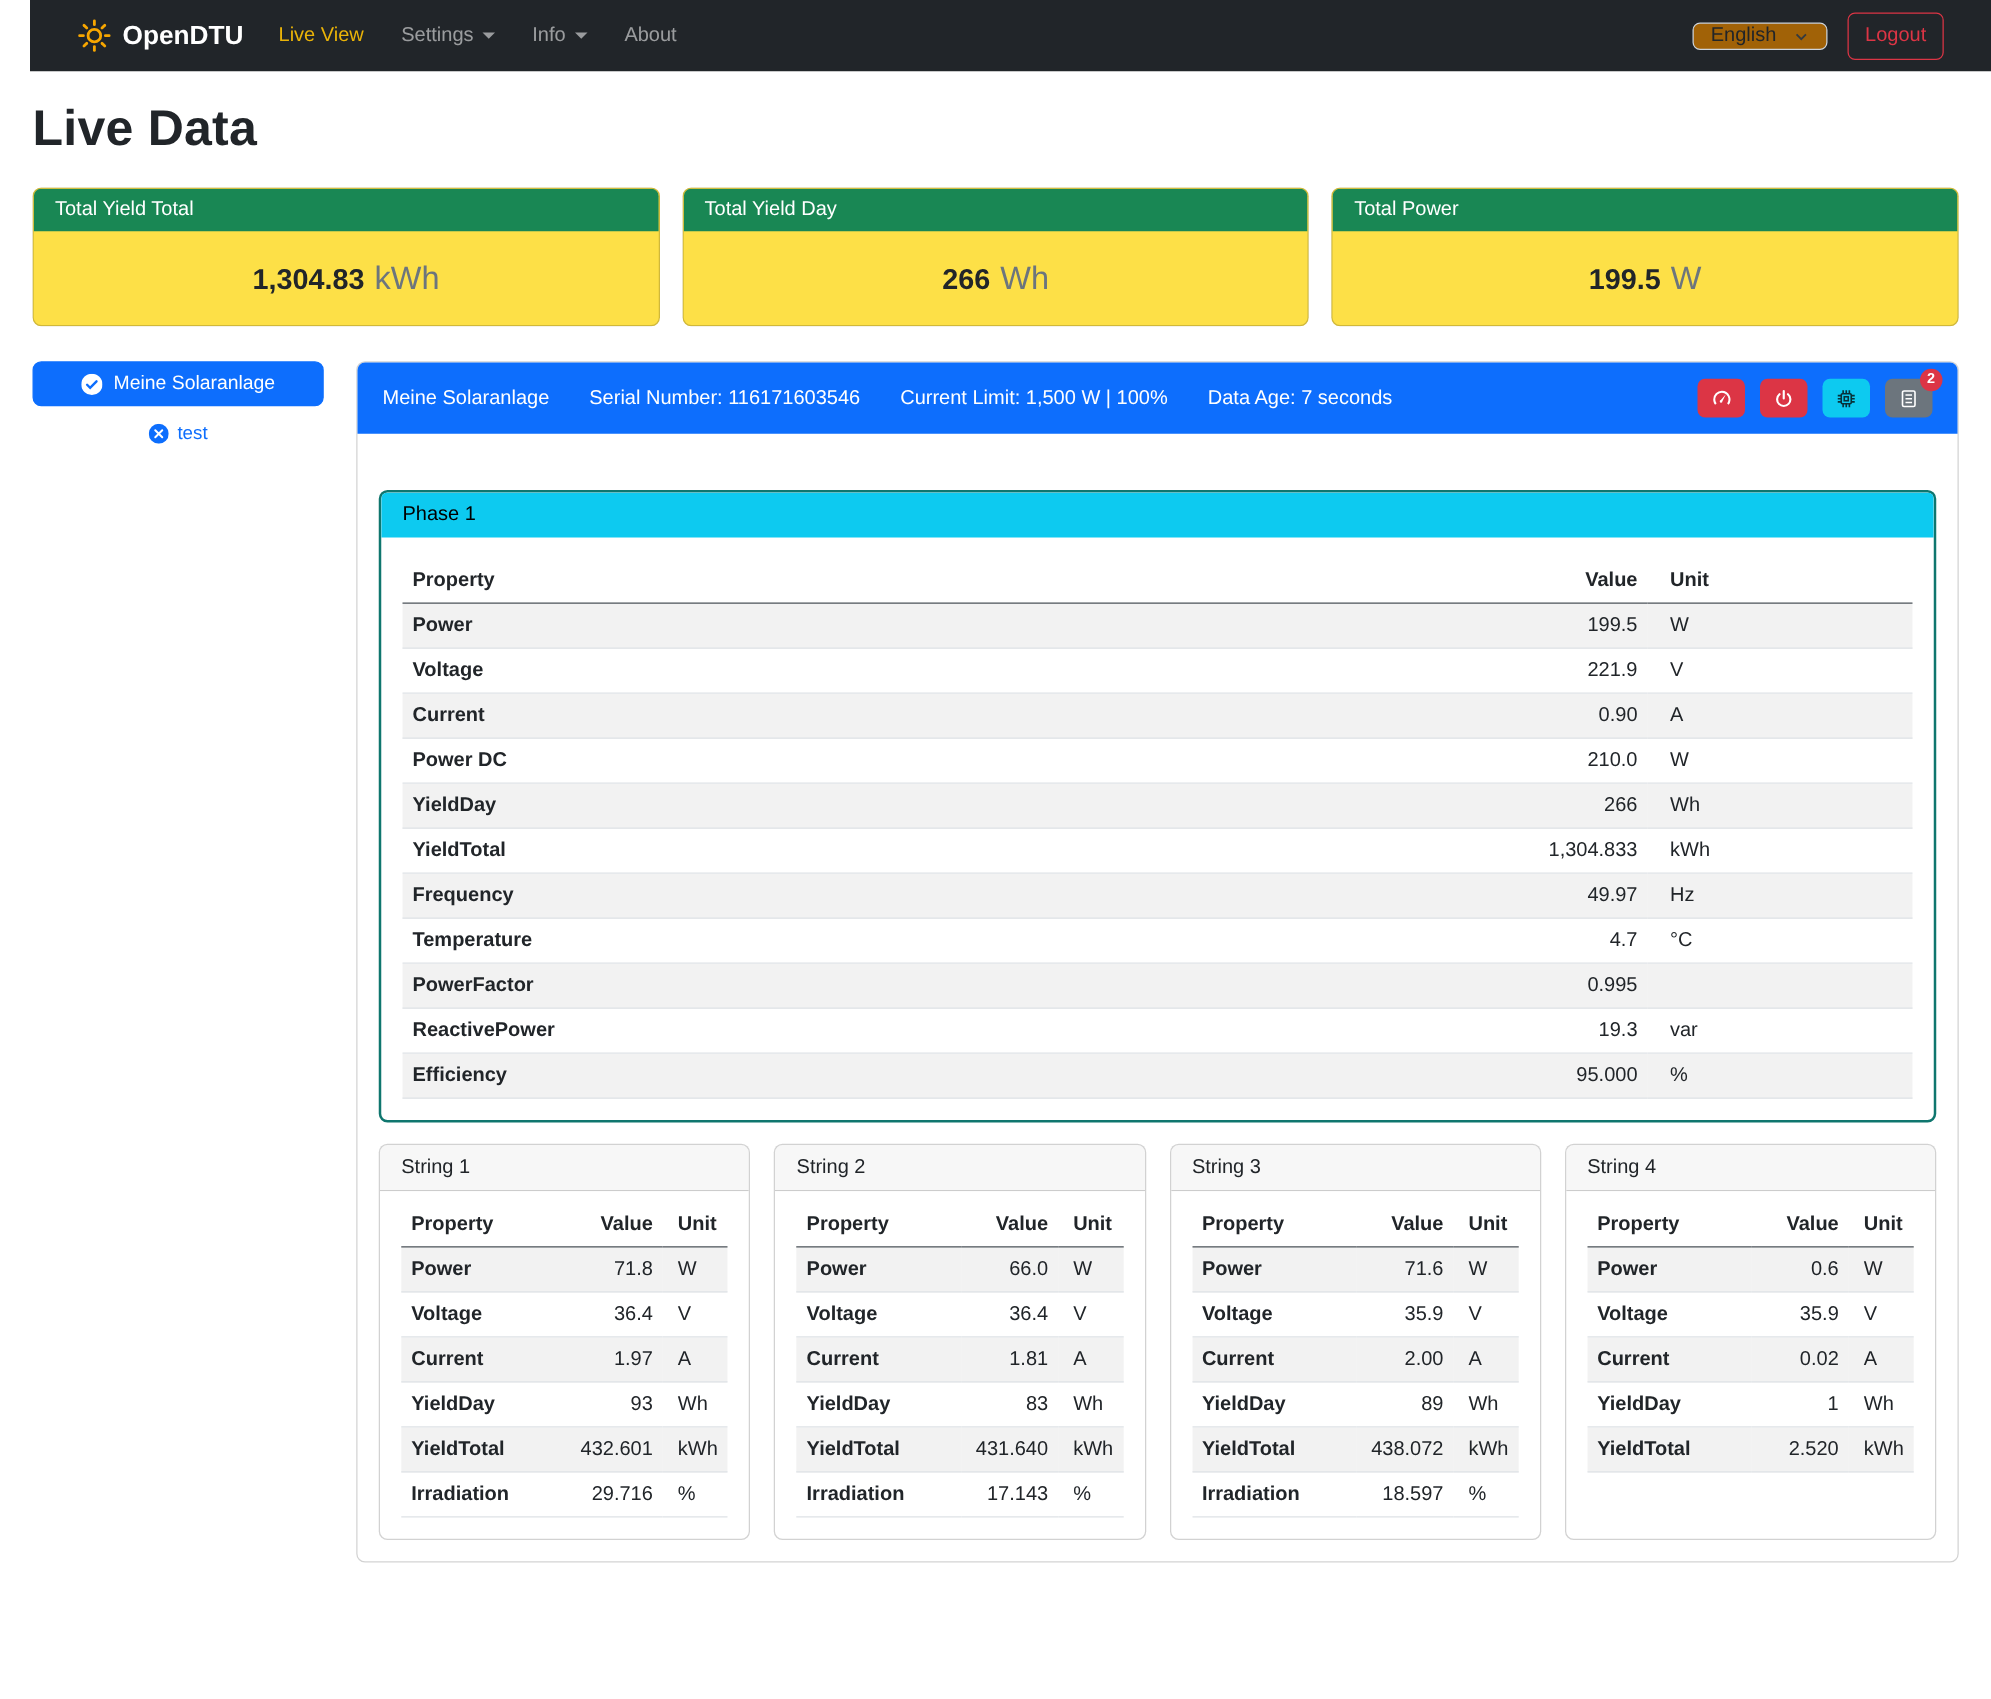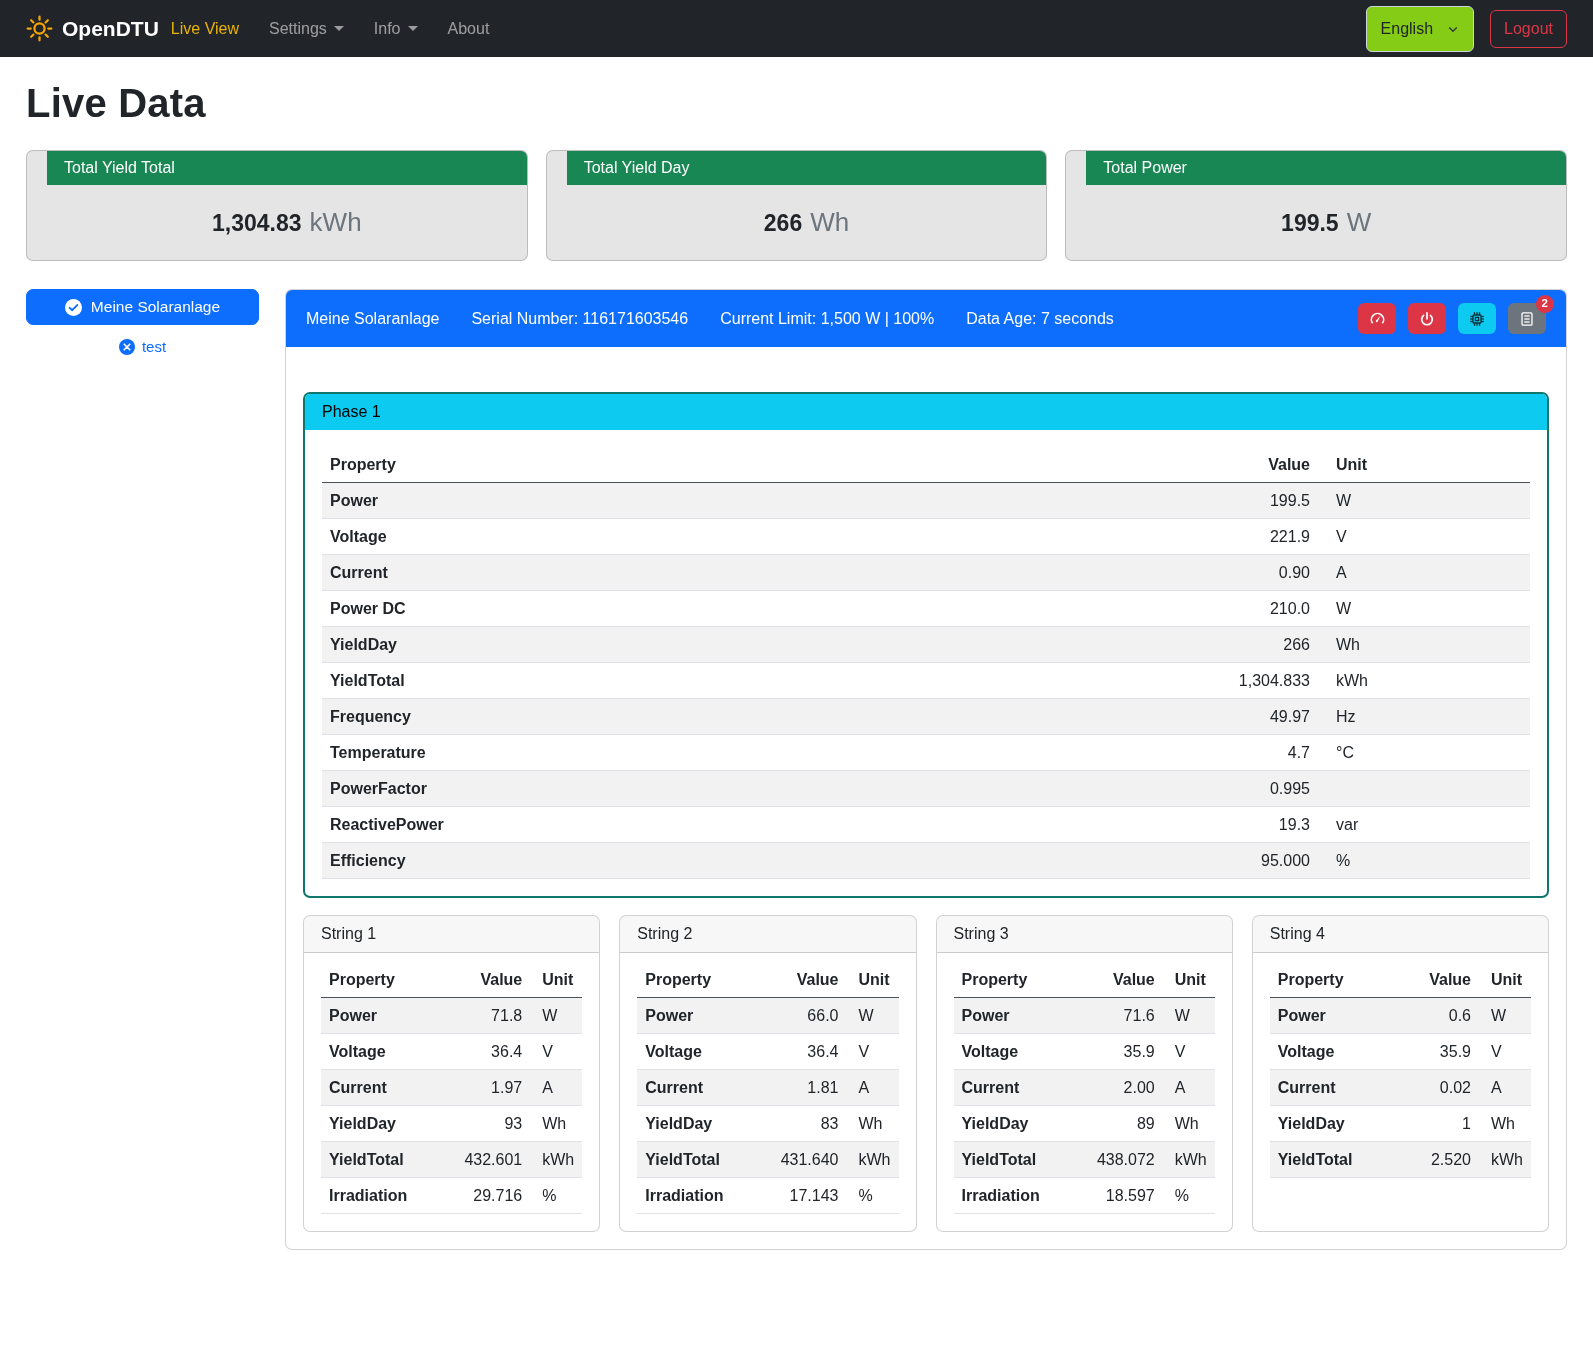--- a/index.html
+++ b/index.html
@@ -10,46 +10,47 @@
     font-family: "Liberation Sans", sans-serif;
     color: #212529;
   }
 
   
   .navbar {
     height: 57px;
     background: #212529;
     display: flex;
     align-items: center;
-    padding: 0 26px;
-    gap: 12px;
+    padding: 0 38px;
+    gap: 28px;
+    margin-left: 24px;
   }
   .brand { display:flex; align-items:center; gap:9px; color:#fff; font-size:21px; font-weight:700; cursor:pointer; }
   .nav-links { display:flex; align-items:center; gap:30px; }
   .nav-link { color:rgba(255,255,255,.55); font-size:16px; text-decoration:none; cursor:pointer; display:flex; align-items:center; }
   .nav-link.active { color:#eab308; }
   .caret { display:inline-block; width:0; height:0; border-top:5px solid currentColor; border-left:5px solid transparent; border-right:5px solid transparent; margin-left:7px; }
   .nav-right { margin-left:auto; display:flex; align-items:center; gap:16px; }
   .lang-select {
-    background:#84cc16; color:#212529; border:1px solid #ced4da; border-radius:6px;
-    height:46px; padding:0 14px; display:flex; align-items:center; gap:14px; font-size:16px; cursor:pointer;
+    background:#a16207; color:#212529; border:1px solid #ced4da; border-radius:6px;
+    height:22px; padding:0 14px; display:flex; align-items:center; gap:14px; font-size:16px; cursor:pointer;
   }
   .logout-btn {
     background:transparent; border:1px solid #dc3545; color:#dc3545;
     border-radius:6px; height:38px; padding:0 13px; font-size:16px; cursor:pointer;
     font-family:"Liberation Sans",sans-serif;
   }
 
   
   .container { padding: 18px 26px 30px 26px; }
   h1.page-title { font-size:40px; font-weight:700; margin: 6px 0 24px 0; letter-spacing:0.2px; }
 
   
   .summary-row { display:grid; grid-template-columns:repeat(3,1fr); gap:18px; margin-bottom:28px; }
-  .sum-card { border:1px solid rgba(0,0,0,.175); border-radius:7px; background:#e5e5e5; overflow:hidden;padding-left:20px; }
+  .sum-card { border:1px solid rgba(0,0,0,.175); border-radius:7px; background:#fde047; overflow:hidden; }
   .sum-card-header { background:#198754; color:#fff; padding:8px 17px; font-size:16px; }
   .sum-card-body { padding:22px 16px; text-align:center; }
   .sum-value { font-size:23px; font-weight:700; color:#212529; }
   .sum-unit { font-size:26px; color:#6c757d; margin-left:8px; font-weight:400; }
 
   
   .content-row { display:flex; gap:26px; align-items:flex-start; }
   .sidebar { width:233px; flex-shrink:0; }
   .inv-btn-active {
     width:100%; background:#0d6efd; border:1px solid #0d6efd; color:#fff; border-radius:7px;

